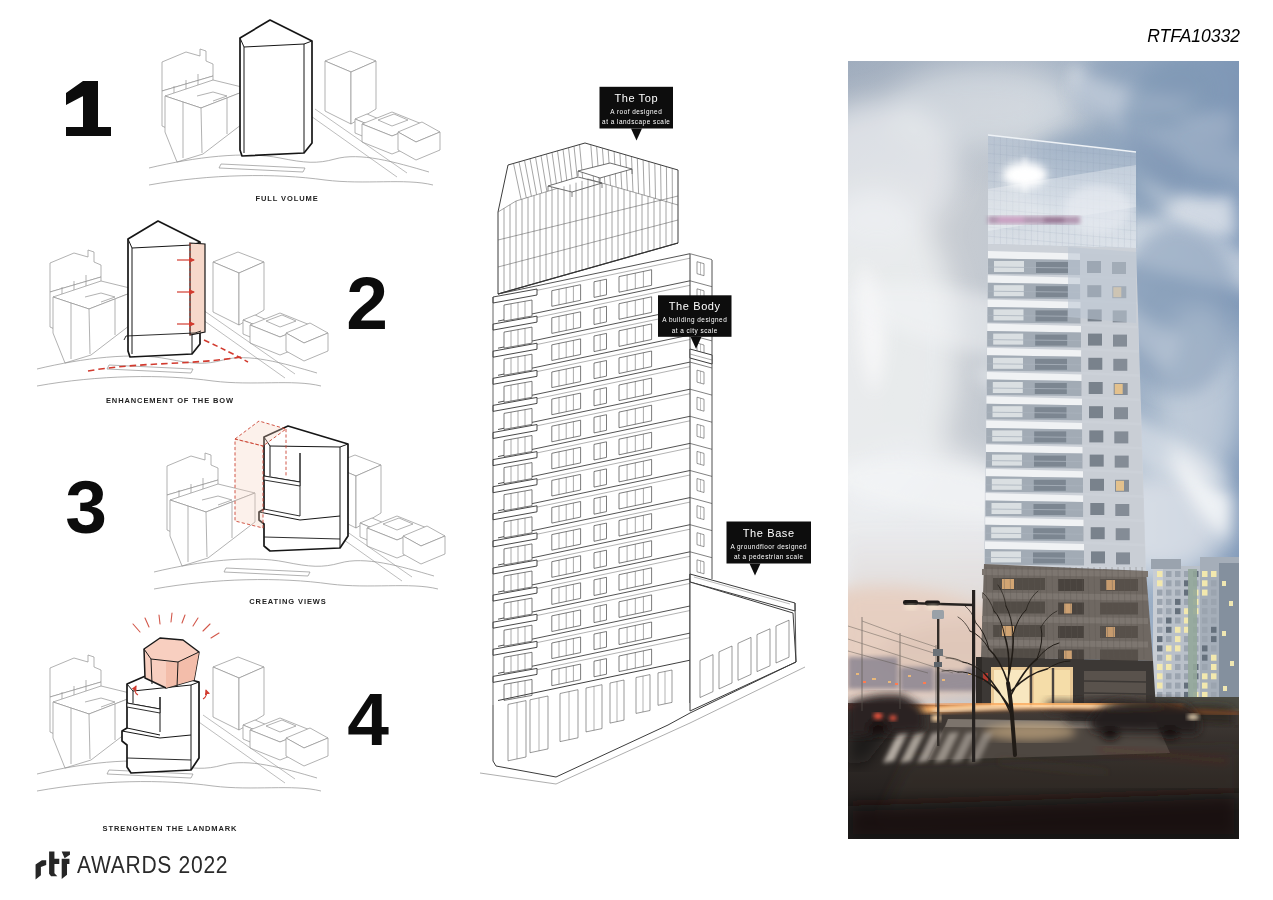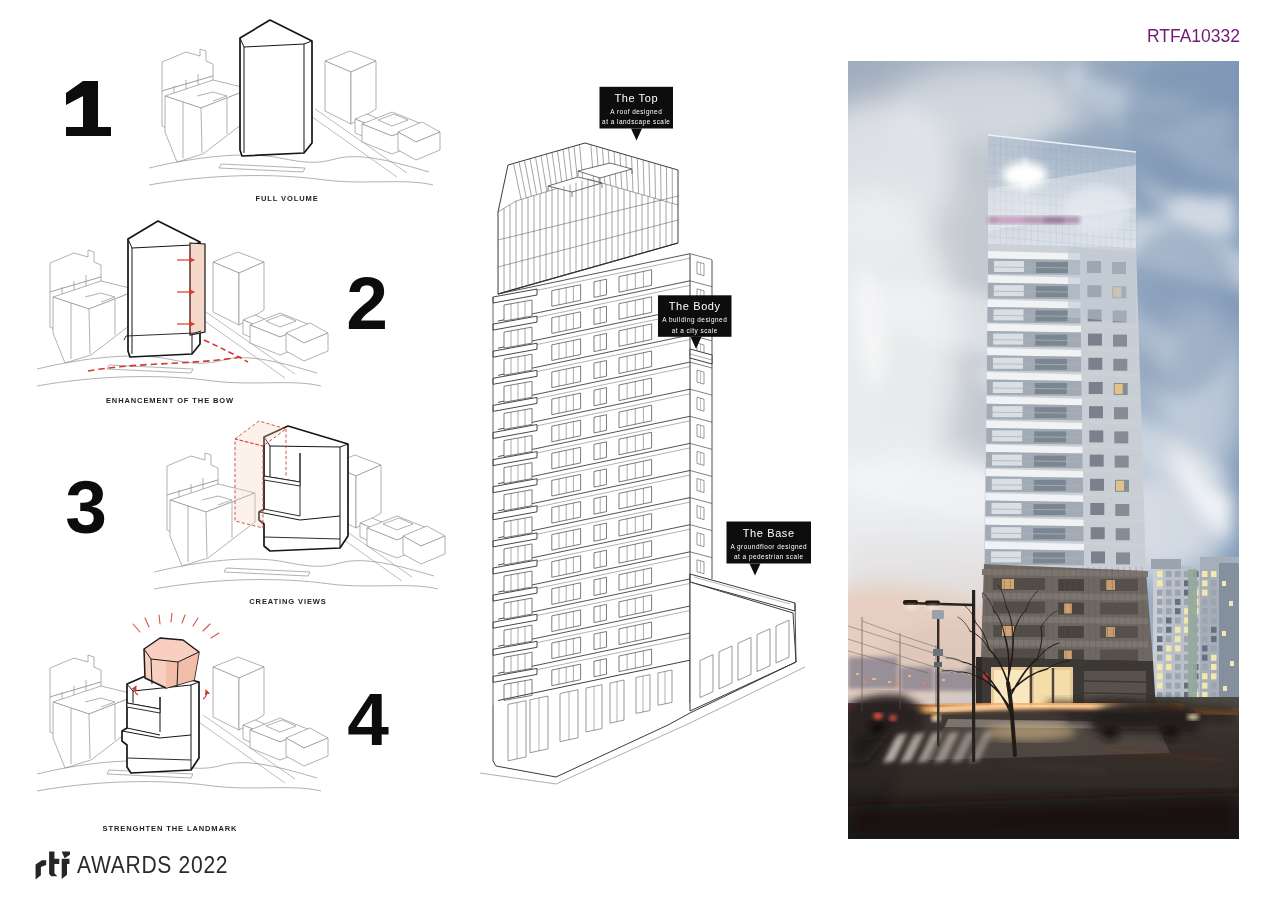--- a/index.html
+++ b/index.html
@@ -1,19 +1,19 @@
 <!DOCTYPE html>
 <html><head><meta charset="utf-8"><title>board</title><style>
 html,body{margin:0;padding:0;background:#ffffff;width:1273px;height:900px;overflow:hidden;}
 *{box-sizing:border-box;}
 body{font-family:"Liberation Sans",sans-serif;position:relative;}
 .abs{position:absolute;}
 </style></head><body>
 
-<div class="abs" style="left:1040px;top:26px;width:200px;text-align:right;font-size:17.5px;color:#701a75;letter-spacing:0px;">RTFA10332</div>
+<div class="abs" style="left:1040px;top:26px;width:200px;text-align:right;font-size:17.5px;color:#000000;letter-spacing:0px;font-style:italic;">RTFA10332</div>
 <svg class="abs" style="left:0;top:0;" width="460" height="845" viewBox="0 0 460 845">
 <defs>
       <g id="ctx">
         <g stroke="#909090" stroke-width="0.7" fill="white" stroke-linejoin="round">
           <polygon points="7.0,50.0 31.0,40.0 45.0,44.0 45.0,37.0 51.0,39.0 51.0,49.0 58.0,52.0 58.0,64.0 7.0,79.0"></polygon>
           <polygon points="7.0,79.0 7.0,114.0 16.0,118.0 58.0,96.0 58.0,64.0"></polygon>
           <path d="M19,74 L19,117 M31,68 L31,111 M43,62 L43,104" fill="none"></path>
           <polygon points="10.0,84.0 58.0,68.0 95.0,77.0 46.0,96.0"></polygon>
           <polygon points="10.0,84.0 10.0,120.0 22.0,150.0 48.0,142.0 95.0,106.0 95.0,77.0 46.0,96.0"></polygon>
           <path d="M46,96 L47,141 M28,90 L28,146 M72,86 L72,122" fill="none"></path>

